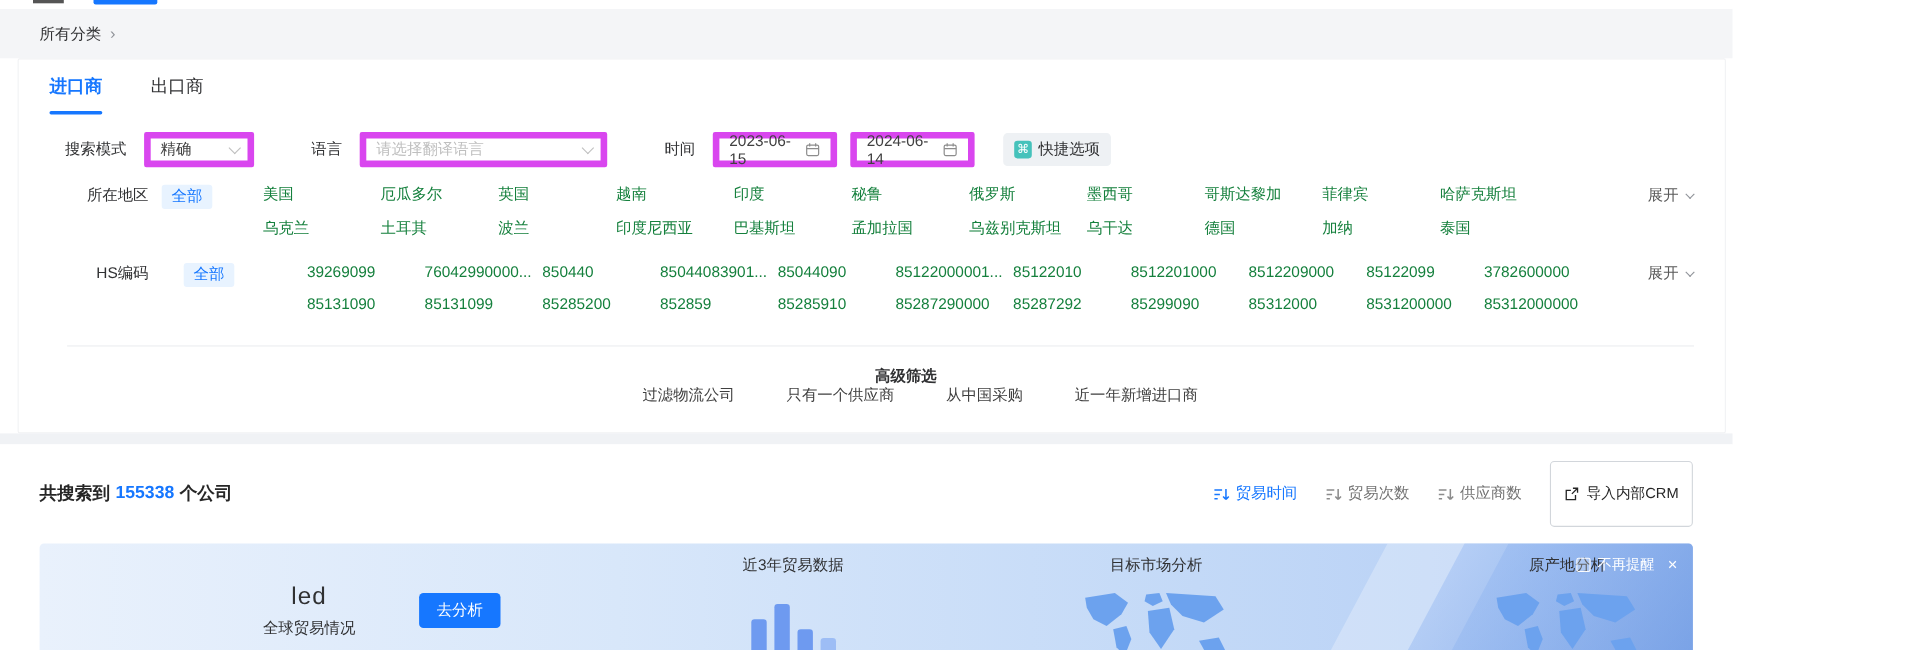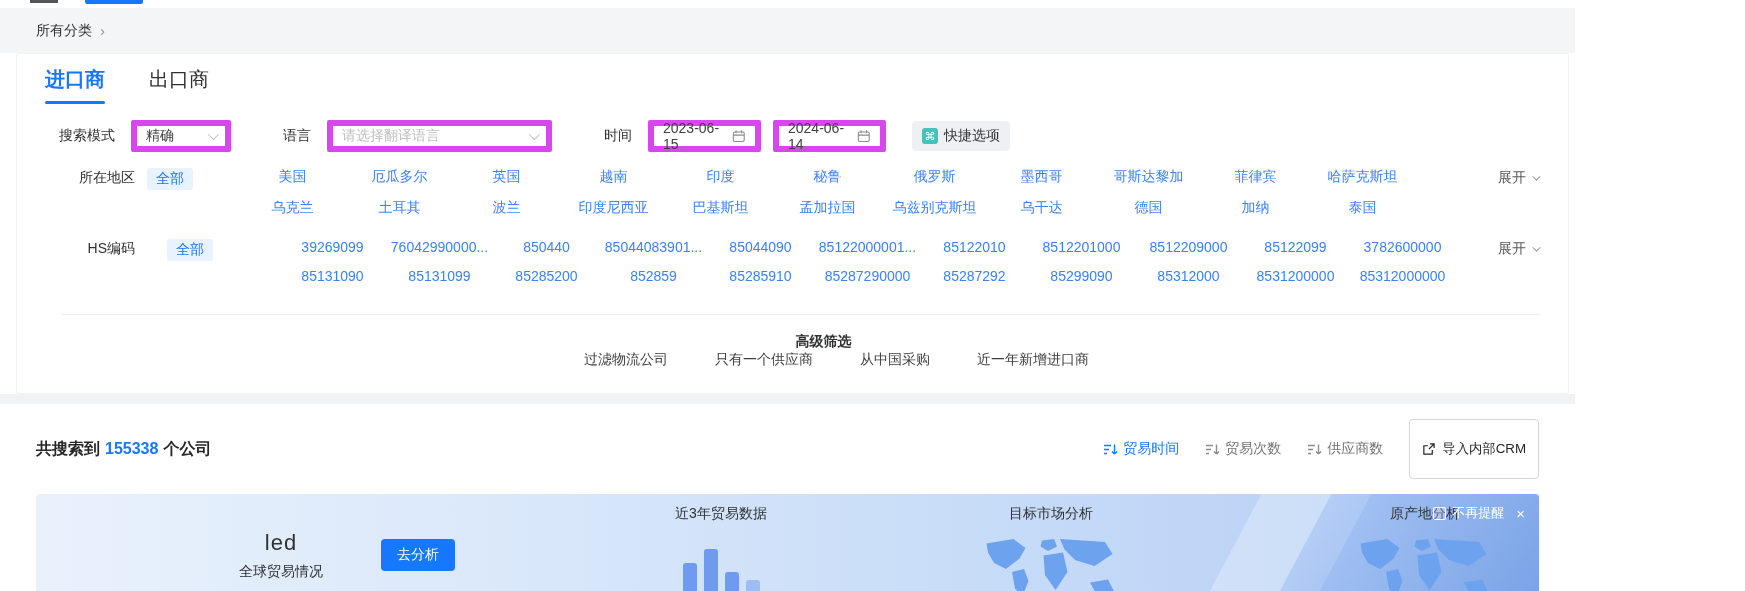--- a/index.html
+++ b/index.html
@@ -15,21 +15,21 @@
   :root { --accent:#1677ff; }
 
   
   .breadcrumb-row { height:45px; background:#f4f5f7; display:flex; align-items:center; padding-left:36px; }
   .breadcrumb-row .bc-label { color:#303133; }
   .bc-chevron { color:#909399; margin-left:8px; font-size:15px; }
 
   
   .card { width:1553px; margin-left:16px; background:#fff; border:1px solid #f1f2f4; border-radius:2px; padding-bottom:20px; }
   .tabs-row { display:flex; gap:44px; height:50px; align-items:center; padding:0 28px; }
-  .tab { position:relative; font-size:20px; color:#303133; height:100%; display:flex; align-items:center; cursor:pointer; }
+  .tab { position:relative; font-size:16px; color:#303133; height:100%; display:flex; align-items:center; cursor:pointer; }
   .tab.active { color:var(--accent); font-weight:bold; }
   .tab.active::after { content:""; position:absolute; left:0; right:0; bottom:0; height:3px; border-radius:2px; background:var(--accent); }
 
   
   .form-row { display:flex; align-items:center; margin:16px 0 0 42px; }
   .f-label { color:#303133; margin-right:16px; }
   .select-box, .date-box { height:32px; border:6px solid #d946ef; border-radius:2px; display:flex; align-items:center; justify-content:space-between; padding:0 9px; background:#fff; cursor:pointer; }
   .select-box { width:100px; }
   .select-box.wide { width:225px; }
   .placeholder { color:#bfbfbf; }
@@ -38,21 +38,21 @@
   .gap52 { width:52px; } .gap26 { width:26px; } .gap12 { width:12px; }
   .date-box { width:113px; }
   .quick-btn { height:30px; background:#eef1f4; border-radius:4px; display:flex; align-items:center; padding:0 10px; cursor:pointer; color:#303133; }
   .quick-ico { width:16px; height:16px; background:#45c2bb; color:#fff; border-radius:3px; font-size:11px; line-height:16px; text-align:center; margin-right:6px; }
 
   
   .filter-row { display:flex; align-items:flex-start; padding:0 30px 0 42px; margin-top:16px; }
   .row-label { width:76px; text-align:right; color:#303133; flex-shrink:0; padding-top:1px; }
   .chip { margin-left:12px; background:#e8f3ff; color:var(--accent); border-radius:3px; padding:2px 9px; flex-shrink:0; cursor:pointer; }
   .grid11 { margin-left:46px; display:grid; grid-template-columns:repeat(11,107px); row-gap:13px; flex:1; }
-  .grid-item { color:#3b82f6; white-space:nowrap; overflow:hidden; cursor:pointer;text-align:center; }
+  .grid-item { color:#15803d; white-space:nowrap; overflow:hidden; cursor:pointer; }
   .expand { margin-left:auto; display:flex; align-items:center; gap:6px; color:#595959; cursor:pointer; flex-shrink:0; padding-top:1px; }
 
   .divider { border-top:1px solid #ebedf0; margin:30px 28px 0 44px; }
 
   .adv-row { display:flex; align-items:center; margin:18px 0 4px 42px;flex-direction:column; }
   .adv-label { width:76px; text-align:right; color:#303133; font-weight:bold; flex-shrink:0; }
   .adv-options { display:flex; gap:47px; margin-left:46px; }
   .adv-option { color:#404040; cursor:pointer; }
 
   .gray-gap { height:10px; background:#f0f2f5; }

